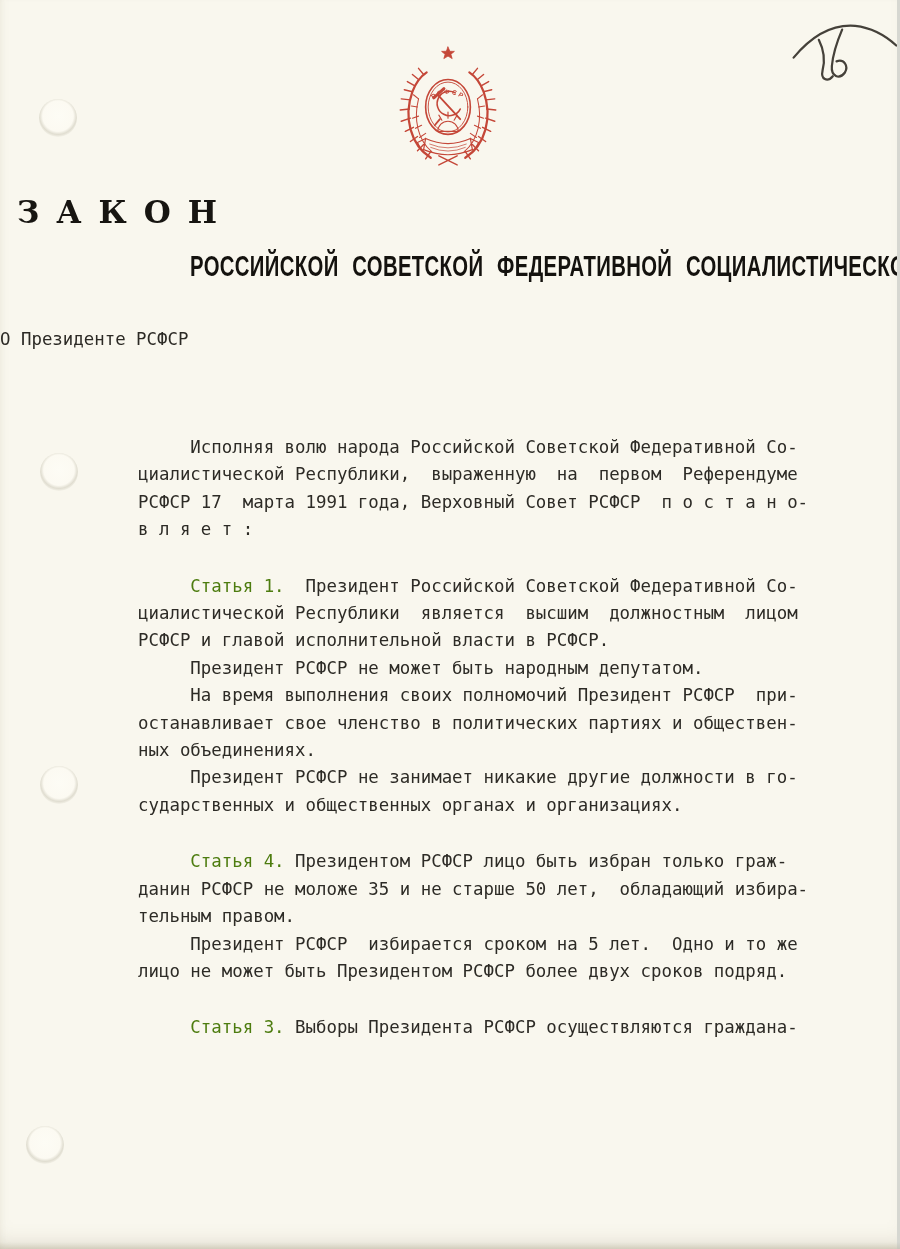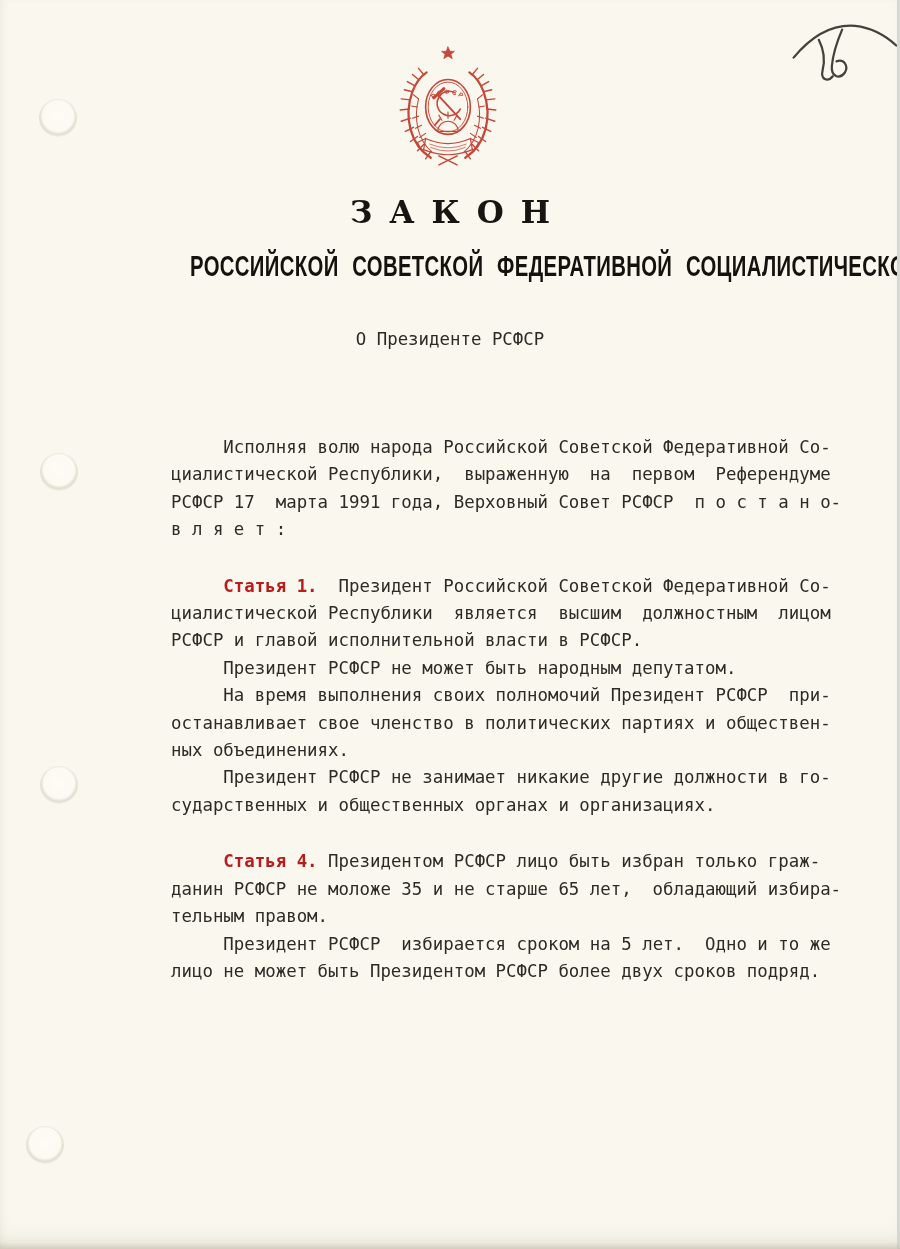--- a/index.html
+++ b/index.html
@@ -21,43 +21,43 @@
   }
   .hole-1 { left:39px; top:99px; }
   .hole-2 { left:40px; top:453px; }
   .hole-3 { left:40px; top:766px; }
   .hole-4 { left:26px; top:1126px; }
 
   .pagenum { position:absolute; left:788px; top:14px; width:112px; height:76px; }
   .emblem  { position:absolute; left:397px; top:46px; width:102px; height:124px; }
 
   .title {
-    position:absolute; left:0; right:0; top:194px; text-align:center;
+    position:absolute; left:0; right:0; top:194px; text-align:left;
     font-family:"DejaVu Serif", serif; font-weight:bold; font-size:31px;
     letter-spacing:17px; padding-left:17px; color:#171511;
   }
   .subtitle-wrap { position:absolute; left:0; right:0; top:250px; text-align:center; }
   .subtitle {
     display:inline-block; white-space:nowrap;
     font-family:"Liberation Sans", sans-serif; font-weight:700; font-size:29px;
     letter-spacing:0.5px; word-spacing:0.38em; color:#14120e;
     transform:scaleX(0.70); transform-origin:center;
   }
   .subject {
-    position:absolute; left:0; right:0; top:329px; text-align:center;
+    position:absolute; left:0; right:0; top:329px; text-align:left;
     font-size:17.4px; color:#2c2a25;
   }
 
   .text-col {
     position:absolute; left:138px; top:434px; width:710px;
     font-size:17.4px; line-height:27.4px;
   }
-  .para, .lines, .fline { white-space:pre-wrap;margin-left:33px; }
+  .para, .lines, .fline { white-space:pre-wrap; }
   .article { margin-top:29px; }
-  .article-label { font-weight:bold; color:#b91c1c; }
+  .article-label { font-weight:normal; color:#4d7c0f; }
 </style>
 </head>
 <body>
 
 <div class="page">
 
   <svg class="pagenum" viewBox="0 0 120 80" fill="none" stroke="#45413a" stroke-width="2.4" stroke-linecap="round" aria-label="75">
     <path d="M6,46 C26,22 48,10 72,12 C90,14 104,22 116,33"></path>
     <path d="M33,27 C38,37 40,49 37,60 C35,69 42,73 48,66"></path>
     <path d="M58,16 C52,30 48,44 47,55 C46,66 55,70 61,62 C65,55 60,47 52,50"></path>
@@ -123,27 +123,28 @@
      Президент РСФСР не может быть народным депутатом.
      На время выполнения своих полномочий Президент РСФСР  при-
 останавливает свое членство в политических партиях и обществен-
 ных объединениях.
      Президент РСФСР не занимает никакие другие должности в го-
 сударственных и общественных органах и организациях.</div>
     </section>
 
     <section class="article">
       <div class="fline"><span class="article-label">     Статья 4.</span><span> Президентом РСФСР лицо быть избран только граж-</span></div>
-      <div class="lines">данин РСФСР не моложе 35 и не старше 65 лет,  обладающий избира-
+      <div class="lines">данин РСФСР не моложе 35 и не старше 50 лет,  обладающий избира-
 тельным правом.
      Президент РСФСР  избирается сроком на 5 лет.  Одно и то же
 лицо не может быть Президентом РСФСР более двух сроков подряд.</div>
     </section>
 
     <section class="article">
+      <div class="fline"><span class="article-label">     Статья 3.</span><span> Выборы Президента РСФСР осуществляются граждана-</span></div>
     </section>
   </div>
 
   <div class="hole hole-1"></div>
   <div class="hole hole-2"></div>
   <div class="hole hole-3"></div>
   <div class="hole hole-4"></div>
   <div class="scan-edge-right"></div>
   <div class="scan-edge-bottom"></div>
 </div>

